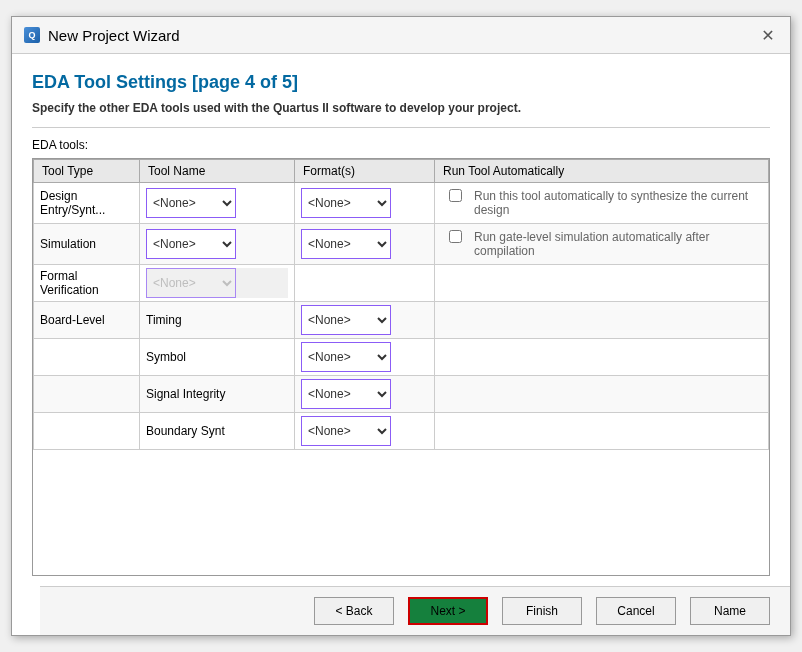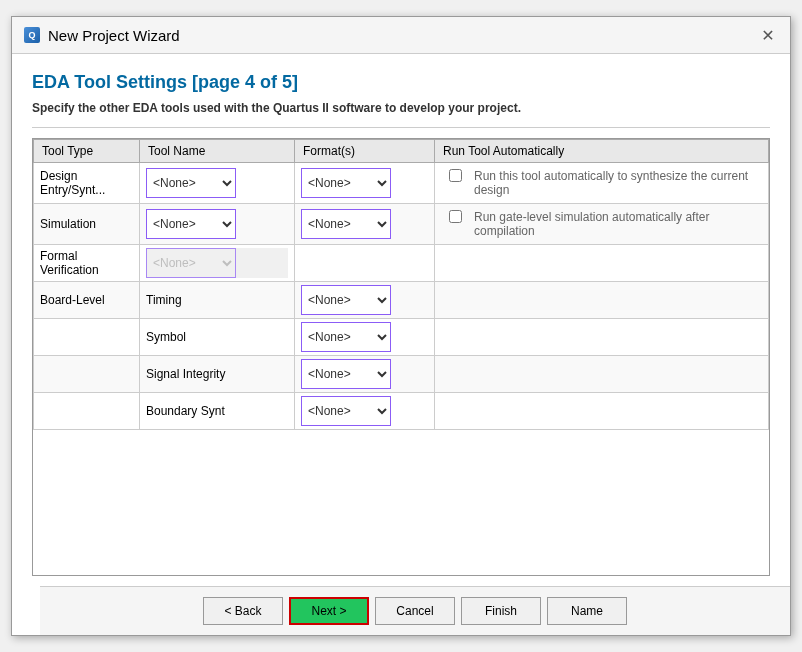--- a/index.html
+++ b/index.html
@@ -156,37 +156,37 @@
       color: #666;
     }
     .grayed {
       color: #aaa;
       background: #f0f0f0;
     }
     .footer {
       border-top: 1px solid #ccc;
       padding: 10px 20px;
       display: flex;
-      justify-content: center;
-      gap: 6px;
+      justify-content: flex-end;
+      gap: 14px;
       background: #f5f5f5;
       margin-left: 28px;
     }
     .footer-btn {
       min-width: 80px;
       height: 28px;
       border: 1px solid #999;
       background: #f0f0f0;
       font-size: 12px;
       cursor: pointer;
       padding: 0 12px;
     }
     .next-btn {
       border: 2px solid #cc0000;
-      background: #22c55e;
+      background: #15803d;
       font-weight: normal;
     }
     .col-tool-type { width: 106px; }
     .col-tool-name { width: 155px; }
     .col-formats { width: 140px; margin-top: 16px; }
     .col-run { width: auto; }
   </style>
 </head>
 <body>
 
@@ -199,20 +199,21 @@
       </div>
       <span class="title-bar-text">New Project Wizard</span>
     </div>
     <button class="close-btn">✕</button>
   </div>
 
   <div class="content">
     <div class="page-title">EDA Tool Settings [page 4 of 5]</div>
     <div class="description">Specify the other EDA tools used with the Quartus II software to develop your project.</div>
     <hr class="divider">
+    <div class="section-label">EDA tools:</div>
 
     <div class="table-container">
       <table>
         <thead>
           <tr>
             <th class="col-tool-type">Tool Type</th>
             <th class="col-tool-name">Tool Name</th>
             <th class="col-formats">Format(s)</th>
             <th class="col-run">Run Tool Automatically</th>
           </tr>
@@ -348,17 +349,17 @@
             <td></td>
           </tr>
         </tbody>
       </table>
     </div>
   </div>
 
   <div class="footer">
     <button class="footer-btn">&lt; Back</button>
     <button class="footer-btn next-btn">Next &gt;</button>
+    <button class="footer-btn">Finish</button>
     <button class="footer-btn">Cancel</button>
-    <button class="footer-btn">Finish</button>
     <button class="footer-btn">Name</button>
   </div>
 </div>
 
 </body></html>

